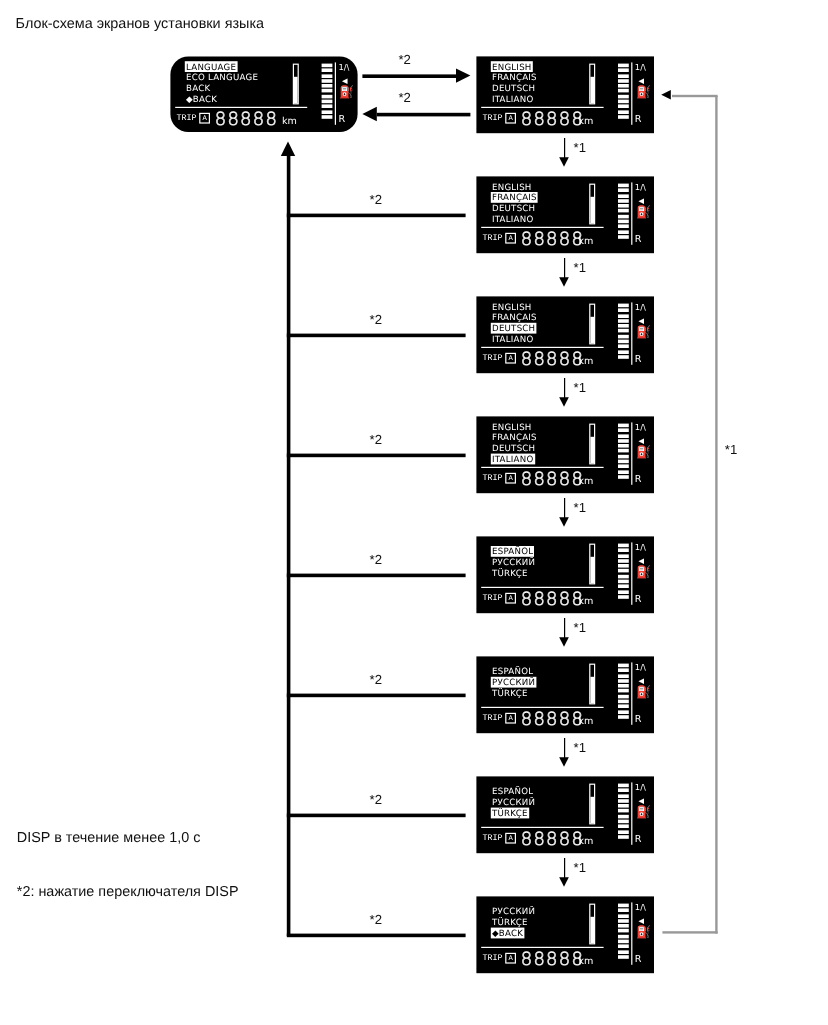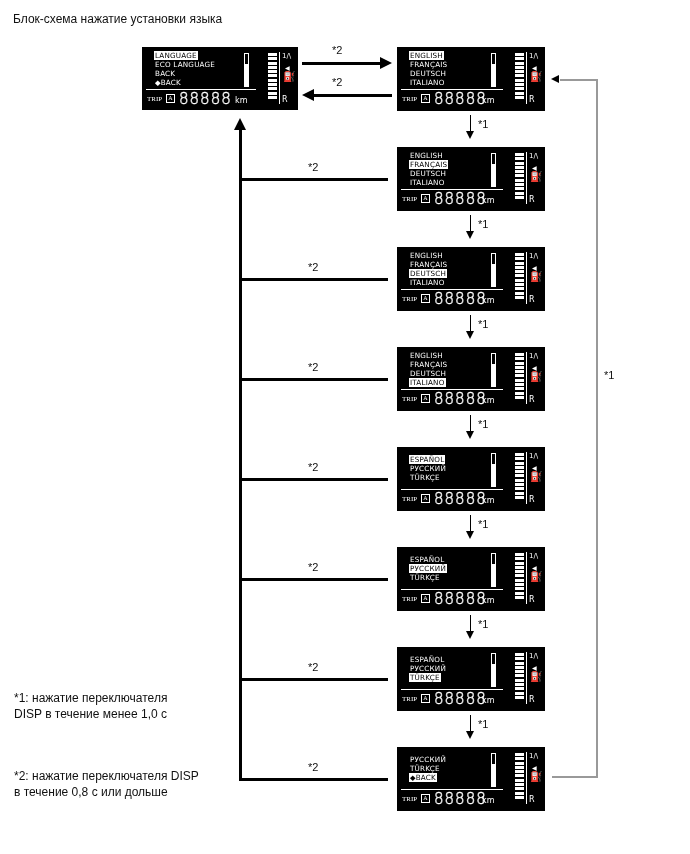--- a/index.html
+++ b/index.html
@@ -5,49 +5,47 @@
   html, body { margin:0; padding:0; background:#fff; }
   body { width:690px; height:854px; position:relative; overflow:hidden; font-family:"Liberation Sans", sans-serif; color:#111; }
   .title { position:absolute; left:13px; top:12px; font-size:12px; }
   .screen { position:absolute; background:#000; color:#fff; box-sizing:border-box; }
   .screen .menu { position:absolute; left:0; top:5px; font-family:"DejaVu Sans", sans-serif; font-size:7.2px; line-height:9px; letter-spacing:0.2px; }
   .screen .menu div { white-space:nowrap; padding:0 1px; }
   .screen .menu div.sel { background:#fff; color:#000; display:inline-block; }
   .screen .bar { position:absolute; width:5px; border:1px solid #fff; box-sizing:border-box; }
   .screen .bar .fill { position:absolute; left:0; right:0; bottom:0; background:#fff; }
   .screen .hline { position:absolute; height:1px; background:#fff; }
-  .screen .trip { position:absolute; font-size:7px; font-family:Liberation Serif, serif; }
+  .screen .trip { position:absolute; font-size:7px; font-family:Liberation Mono, monospace; }
   .screen .odo { position:absolute; font-family:"DejaVu Sans", sans-serif; font-weight:200; color:#000; -webkit-text-stroke:0.6px #fff; letter-spacing:1px; }
   .screen .km { position:absolute; font-size:8px; font-family:"DejaVu Sans", sans-serif; }
   .screen .gauge { position:absolute; width:9px; }
   .screen .gauge div { height:3px; background:#fff; margin-bottom:1.3px; }
   .screen .vline2 { position:absolute; width:1px; background:#fff; }
   .screen .ico { position:absolute; font-size:7px; font-family:"DejaVu Sans", sans-serif; }
   .lbl { position:absolute; font-size:11px; }
   .line { position:absolute; background:#000; }
   .gray { position:absolute; background:#999; }
   .legend { position:absolute; left:14px; font-size:12px; line-height:16px; }
 </style>
 </head>
 <body>
 
-<div class="title">Блок-схема нажатие установки языка</div>
+<div class="title">Блок-схема экранов установки языка</div>
 
 <div id="diagram"></div>
 
 <div class="legend" style="top:690px;">
-  <div>*1: нажатие переключателя</div>
   <div>DISP в течение менее 1,0 с</div>
 </div>
-<div class="legend" style="top:768px;">
+<div class="legend" style="top:735px;">
   <div>*2: нажатие переключателя DISP</div>
-  <div>в течение 0,8 с или дольше</div>
 </div>
 
-<div class="screen" style="left:142px;top:47px;width:156px;height:63px;">
+<div class="screen" style="left:142px;top:47px;width:156px;height:63px;border-radius:15px;">
     <div class="menu" style="left:11px;top:4px;">
       <div><div class="sel">LANGUAGE</div></div>
       <div>
         <div>ECO LANGUAGE</div>
       </div>
       <div>
         <div>BACK</div>
       </div>
       <div>
         <div>◆BACK</div>

